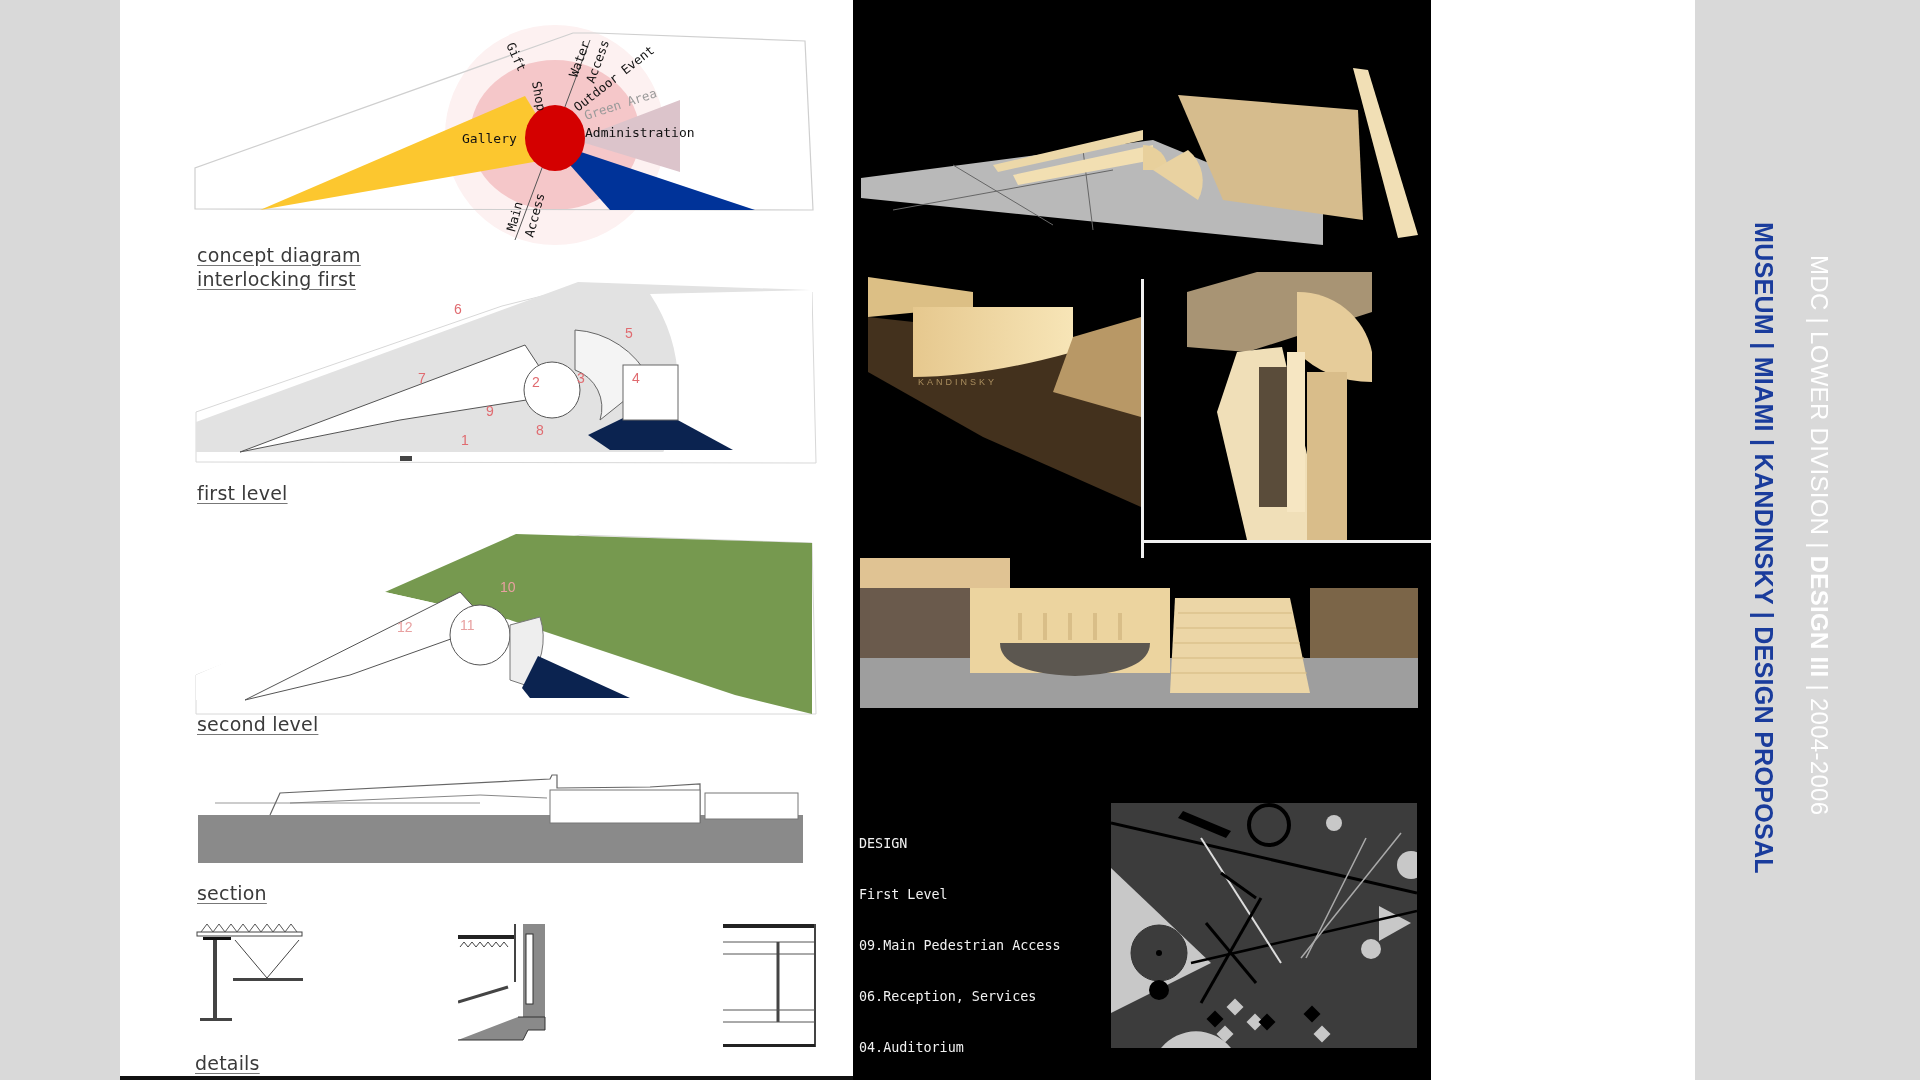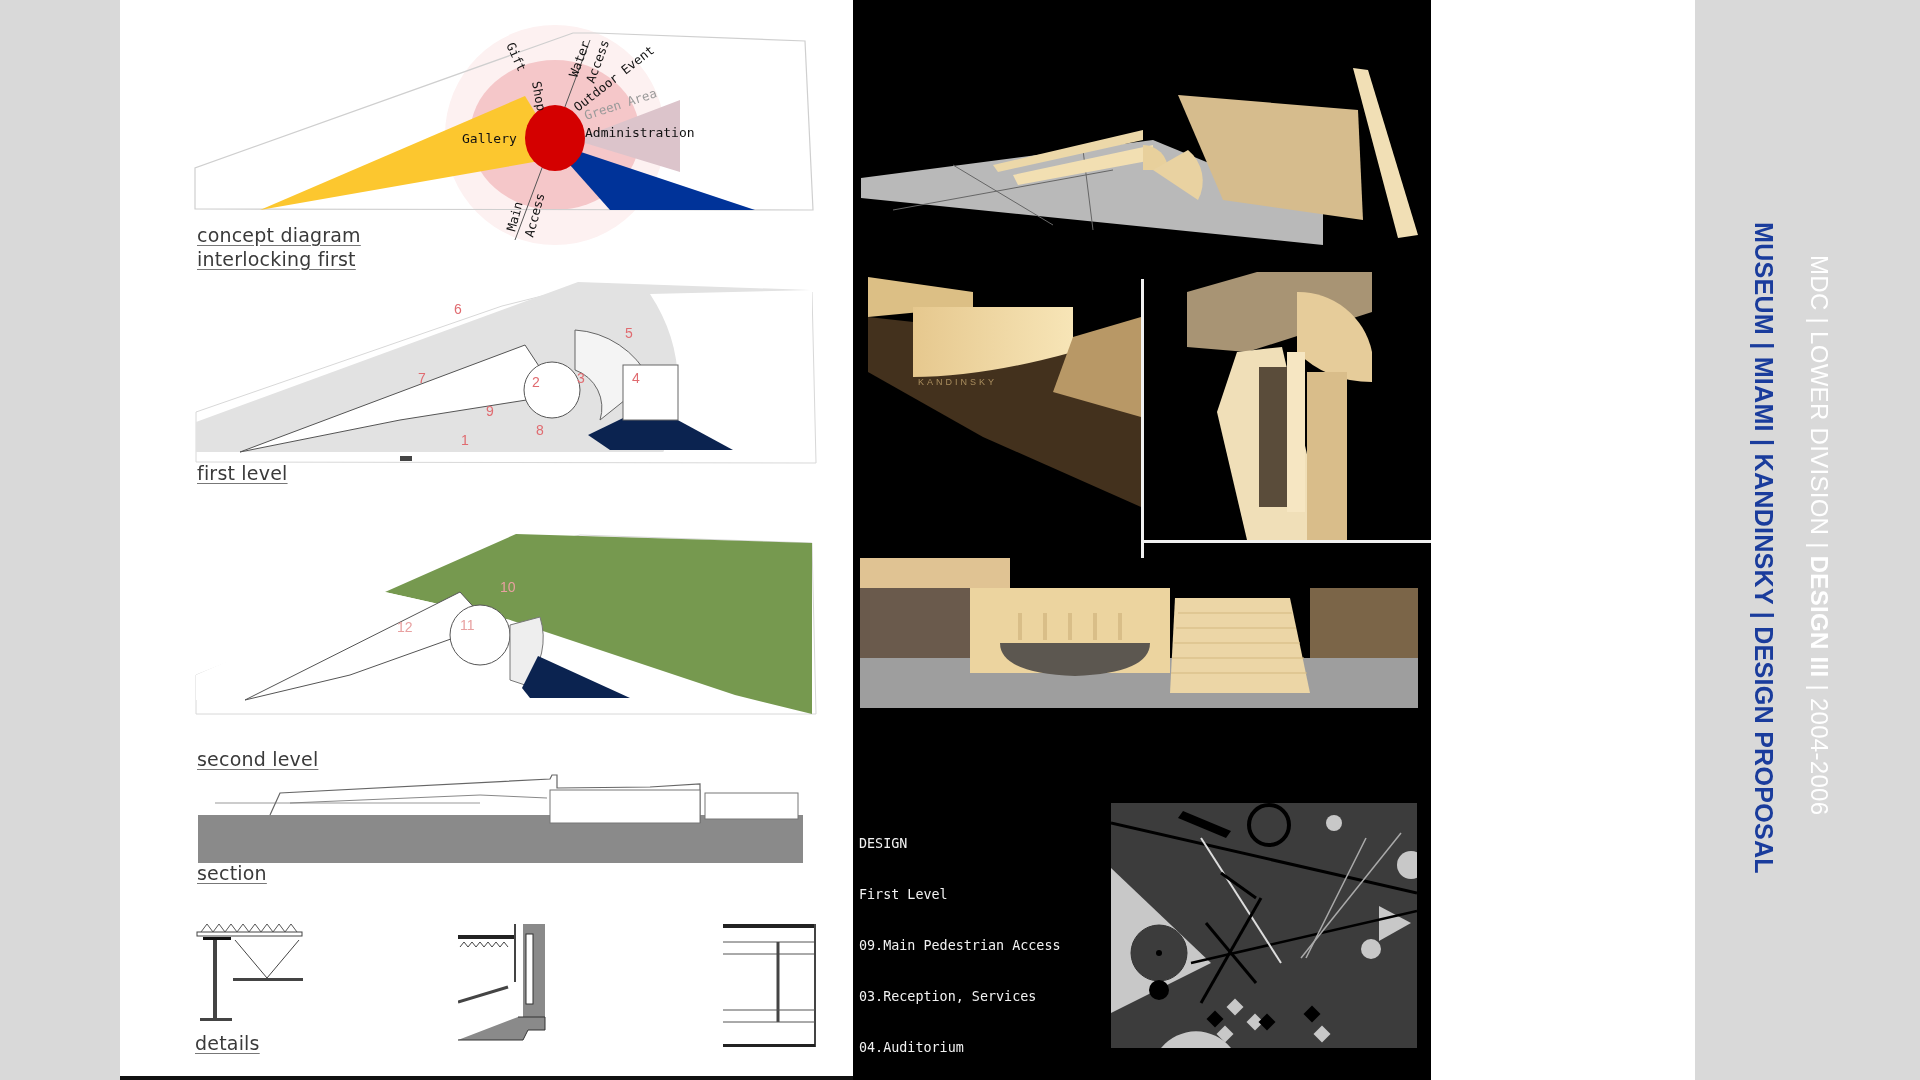--- a/index.html
+++ b/index.html
@@ -3,21 +3,21 @@
 <meta charset="utf-8">
 <style>
   html, body { margin:0; padding:0; }
   body { width:1920px; height:1080px; position:relative; overflow:hidden; background:#d9d9d9; font-family:"DejaVu Sans", sans-serif; }
   .abs { position:absolute; }
   #page-left { left:120px; top:0; width:733px; height:1077px; background:#ffffff; }
   #bottom-rule { left:120px; top:1076px; width:733px; height:4px; background:#111; }
   #black-panel { left:853px; top:0; width:578px; height:1080px; background:#000; }
   #white-strip { left:1431px; top:0; width:264px; height:1080px; background:#fff; }
   #side-band { left:1695px; top:0; width:225px; height:1080px; background:#d9d9d9; }
-  .drawing-label { position:absolute; font-family:"DejaVu Sans", sans-serif; font-size:19px; color:#3a3a3a; text-decoration:underline; text-decoration-color:#777; text-underline-offset:3px; line-height:24px; letter-spacing:0.2px; }
+  .drawing-label { position:absolute; font-family:"DejaVu Sans", sans-serif; font-size:19px; color:#3a3a3a; text-decoration:underline; text-decoration-color:#777; text-underline-offset:3px; line-height:24px; letter-spacing:0.2px;margin-top:20px; }
   .mono { font-family:"DejaVu Sans Mono", monospace; }
   .vtitle { position:absolute; writing-mode:vertical-rl; white-space:nowrap; font-family:"Liberation Sans", sans-serif; }
   #title-main { left:1749px; top:222px; font-size:25px; font-weight:bold; color:#1a3c9c; letter-spacing:0.3px; }
   #title-sub { left:1805px; top:255px; font-size:24px; color:#ffffff; letter-spacing:0.3px; }
   #title-sub b { font-weight:bold; }
   #legend { left:859px; top:801px; color:#f2f2f2; font-size:13.4px; line-height:17px; white-space:pre; }
   .rule-white { position:absolute; background:#f0f0f0; }
 </style>
 </head>
 <body>
@@ -82,21 +82,21 @@
   <polygon points="65,190 280,82 310,115 170,165" fill="#fff" stroke="#555"></polygon>
   <circle cx="300" cy="125" r="30" fill="#fff" stroke="#555"></circle>
   <path d="M330,115 L360,107 A70,70 0 0,1 345,175 L330,170 Z" fill="#eee" stroke="#777"></path>
   <polygon points="342,178 358,146 450,188 350,188" fill="#0b2350"></polygon>
   <g font-family="Liberation Sans, sans-serif" font-size="14" fill="#e8a0a0">
     <text x="320" y="82">10</text>
     <text x="280" y="120">11</text>
     <text x="217" y="122">12</text>
   </g>
 </svg>
-<div class="drawing-label" style="left:197px;top:747px">second level</div>
+<div class="drawing-label" style="left:197px;top:692px">second level</div>
 
 <svg class="abs" style="left:180px;top:755px" width="640" height="110" viewBox="0 0 640 110">
   <rect x="18" y="60" width="605" height="48" fill="#8a8a8a"></rect>
   <polyline points="35,48 300,48" stroke="#999" fill="none"></polyline>
   <polyline points="90,60 100,38 370,24 372,20 377,20 377,33 470,32 520,29 520,68" stroke="#666" fill="none" stroke-width="1.2"></polyline>
   <polyline points="110,48 300,40 367,43" stroke="#888" fill="none"></polyline>
   <rect x="370" y="35" width="150" height="33" fill="#fff" stroke="#777"></rect>
   <rect x="525" y="38" width="93" height="26" fill="#fff" stroke="#777"></rect>
 </svg>
 <div class="drawing-label" style="left:197px;top:861px">section</div>
@@ -193,21 +193,21 @@
       <line x1="312" y1="100" x2="444" y2="100"></line>
       <line x1="311" y1="115" x2="447" y2="115"></line>
   </g>
   <rect x="450" y="30" width="108" height="70" fill="#7b6548"></rect>
 </svg>
 
 <div id="legend" class="abs mono">
   <div>DESIGN</div>
   <div>First Level</div>
   <div>09.Main Pedestrian Access</div>
-  <div>03.Reception, Services</div>
+  <div>06.Reception, Services</div>
   <div>04.Auditorium</div>
   
   
   
   
   
   
   
   
   

